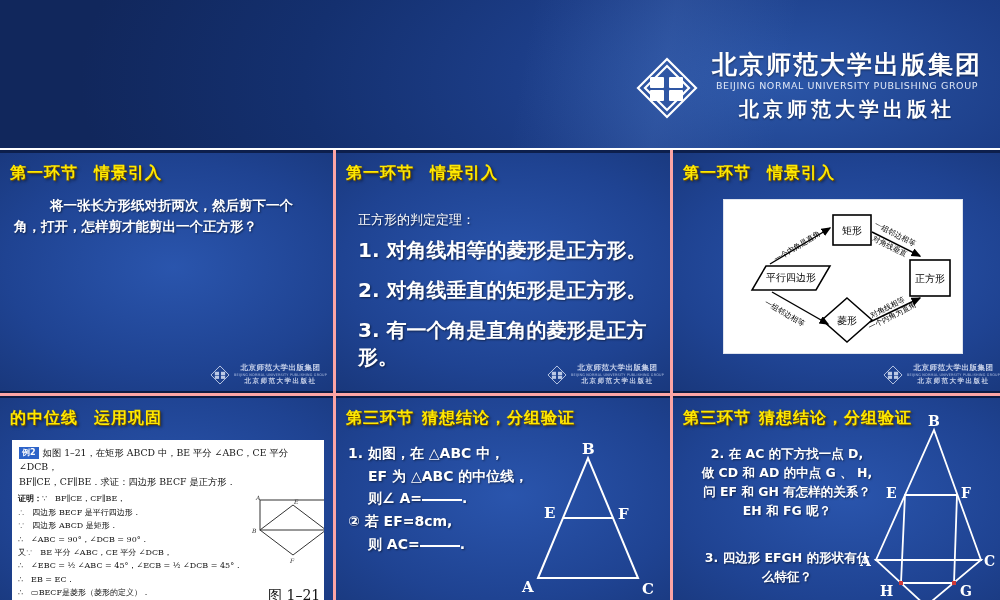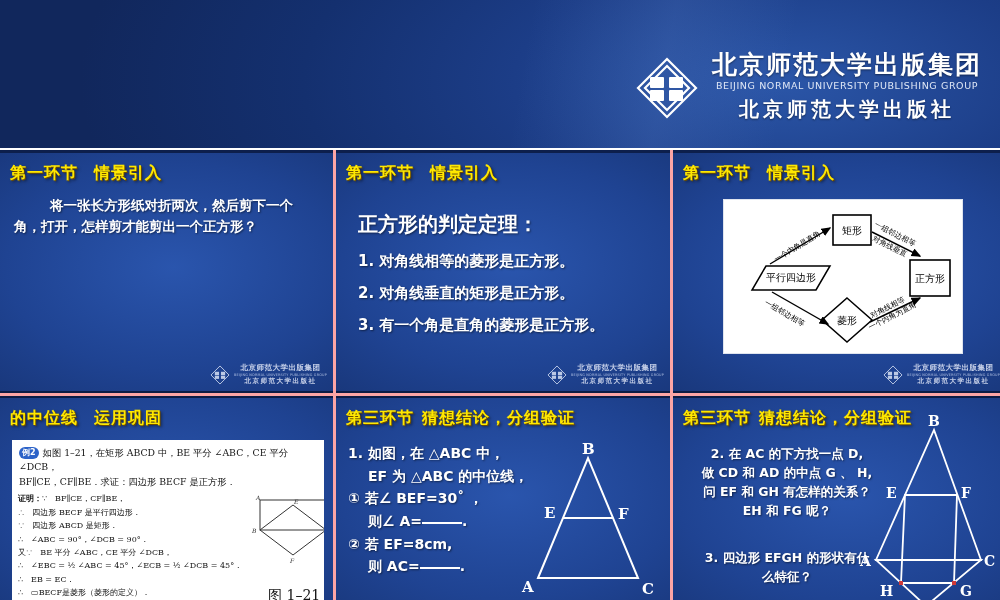--- a/index.html
+++ b/index.html
@@ -82,45 +82,45 @@
   .s1-body {
     position:absolute; left: 14px; top: 42px; width: 305px;
     color:#ffffff; font-size: 13.5px; font-weight: 700; line-height: 1.55;
     text-indent: 36px;
     text-shadow: 1px 1px 2px rgba(0,0,0,.5);
   }
 
   
   .s2-body { position:absolute; left: 22px; top: 58px; width: 300px; color:#fff; }
   .s2-lead {
-    font-size: 20px; font-weight:700; margin-bottom: 14px;
+    font-size: 13px; font-weight:400; margin-bottom: 8px;
     text-shadow: 1px 1px 2px rgba(0,0,0,.5);
   }
   .s2-item {
-    font-size: 15px; font-weight:700; margin-bottom: 13px;
+    font-size: 20px; font-weight:700; margin-bottom: 13px;
     text-shadow: 1px 1px 2px rgba(0,0,0,.5);
   }
 
   
   .s3-chart {
     position:absolute; left: 50px; top: 46px; width: 240px; height: 155px;
     background:#ffffff; border:1px solid #dfe4ee;
   }
 
   
   .s4-card {
     position:absolute; left: 12px; top: 42px; width: 312px; height: 175px;
     background: #ffffff; overflow:hidden;
     font-family: "DejaVu Serif","Liberation Serif", serif;
     color:#141414;
   }
   .s4-head { padding: 6px 7px 3px 7px; font-size: 9.3px; line-height: 1.55; }
   .s4-badge {
     display:inline-block; background:#2d63c8; color:#fff; font-size:8px; font-weight:700;
-    padding: 0 3px; border-radius:6px; margin-right: 4px; vertical-align: 1px;
+    padding: 0 3px; border-radius:0; margin-right: 4px; vertical-align: 1px;
     font-family:"DejaVu Sans","Liberation Sans",sans-serif;
   }
   .s4-split { display:flex; gap: 4px; padding: 0 6px; }
   .s4-proof { flex: 1 1 auto; font-size: 8px; line-height: 1.68; }
   .s4-proof .ln { white-space: nowrap; }
   .s4-fig { flex: 0 0 96px; }
   .s4-fig-cap { text-align:center; font-size: 14px; margin-top: 17px; }
 
   
   .s5-body { position:absolute; left: 12px; top: 44px; width: 178px; color:#ffffff; }
@@ -324,21 +324,20 @@
       </div>
     </div>
 
     <div class="slide">
       <div class="slide-title">
         <span>第三环节</span><span class="gap" style="width:8px"></span><span>猜想结论，分组验证</span>
       </div>
       <div class="s5-body">
         <div class="s5-line">1. 如图，在 △ABC 中，</div>
         <div class="s5-line ind">EF 为 △ABC 的中位线，</div>
-        <div class="s5-line">① 若∠ BEF=30˚ ，</div>
         <div class="s5-line ind"><span>则∠ A=</span><span class="blank-ul"></span><span>.</span></div>
         <div class="s5-line">② 若 EF=8cm,</div>
         <div class="s5-line ind"><span>则 AC=</span><span class="blank-ul"></span><span>.</span></div>
       </div>
       <div class="s5-fig">
         <svg width="150" height="162" viewBox="0 0 150 162">
           <g stroke="#ffffff" stroke-width="2" fill="none">
             <polygon points="22,138 72,18 122,138"></polygon>
             <line x1="47" y1="78" x2="97" y2="78"></line>
           </g>

